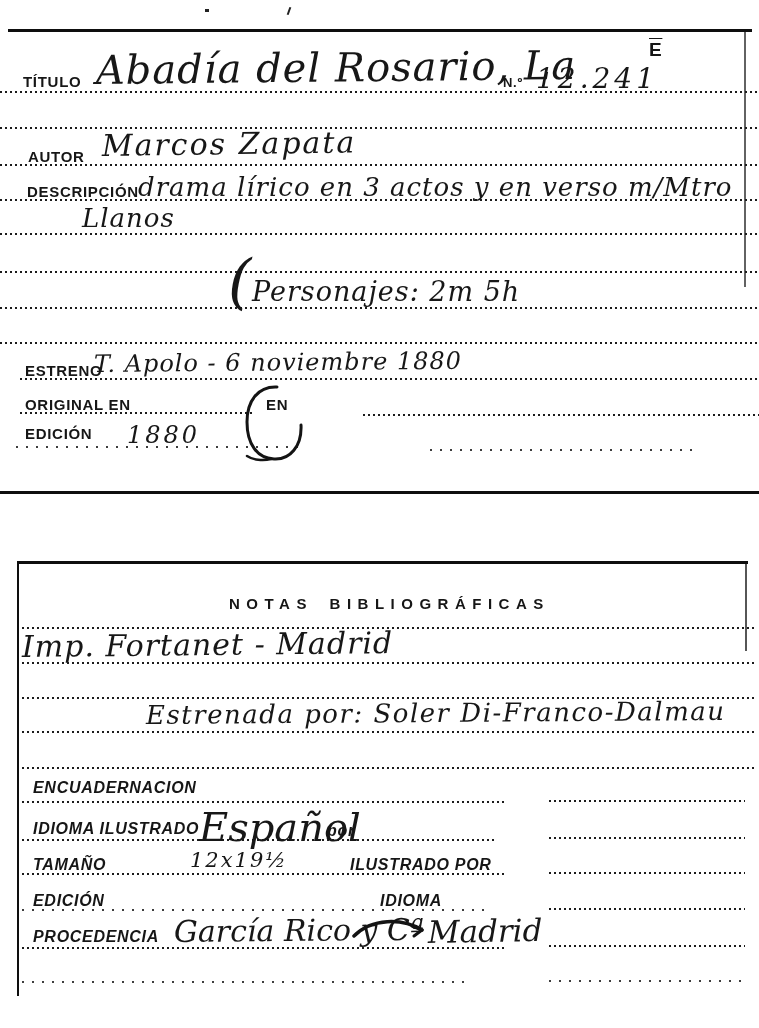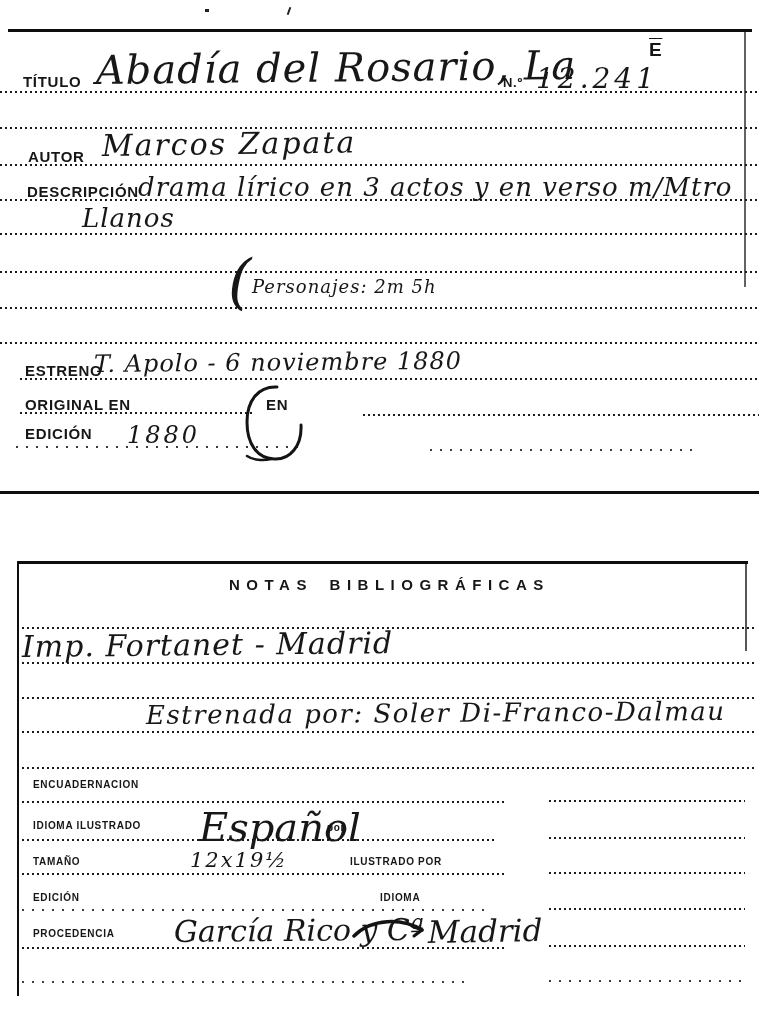--- a/index.html
+++ b/index.html
@@ -1,20 +1,20 @@
 <!DOCTYPE html>
 <html><head>
 <meta charset="utf-8">
 <style>
   html,body{margin:0;padding:0;background:#ffffff;}
   .page{position:relative;width:759px;height:1028px;background:#ffffff;overflow:hidden;
         font-family:"Liberation Sans",sans-serif;color:#141414;}
   .lbl{position:absolute;font-family:"Liberation Sans",sans-serif;font-weight:700;
        font-size:15px;letter-spacing:.7px;color:#161616;white-space:nowrap;}
-  .lbl.sm{font-size:10px;}
+  .lbl.sm{font-size:16px;font-style:italic;}
   .hw{position:absolute;font-family:"DejaVu Serif",serif;font-style:italic;
       color:#171717;white-space:nowrap;line-height:1;transform-origin:left bottom;}
   .dot{position:absolute;height:2px;
        background-image:repeating-linear-gradient(to right,#1b1b1b 0 2px,transparent 2px 5px);}
   .dot.sparse{background-image:repeating-linear-gradient(to right,#1b1b1b 0 2px,transparent 2px 10px);opacity:.85;}
   .solid{position:absolute;background:#0e0e0e;}
   .overbar{text-decoration:overline;}
   .speck{position:absolute;background:#222;}
 </style>
 </head>
@@ -51,21 +51,21 @@
   <span class="hw" style="left:536px;top:65px;font-size:28px;letter-spacing:4px">12.241</span>
 
   <span class="lbl" style="left:28px;top:148px">AUTOR</span>
   <span class="hw" style="left:102px;top:131px;font-size:30px;letter-spacing:2px;transform:rotate(-.8deg)">Marcos Zapata</span>
 
   <span class="lbl" style="left:27px;top:183px">DESCRIPCIÓN</span>
   <span class="hw" style="left:138px;top:174px;font-size:26px;letter-spacing:1px">drama lírico en 3 actos y en verso m/Mtro</span>
   <span class="hw" style="left:82px;top:205px;font-size:26px;letter-spacing:1px">Llanos</span>
 
   <span class="hw" style="left:228px;top:251px;font-size:60px;font-weight:400">(</span>
-  <span class="hw" style="left:252px;top:278px;font-size:18px;letter-spacing:1px">Personajes: 2m 5h</span>
+  <span class="hw" style="left:252px;top:278px;font-size:27px;letter-spacing:1px">Personajes: 2m 5h</span>
 
   <span class="lbl" style="left:25px;top:362px">ESTRENO</span>
   <span class="hw" style="left:94px;top:352px;font-size:24px;letter-spacing:1px;transform:rotate(-.5deg)">T. Apolo - 6 noviembre 1880</span>
 
   <span class="lbl" style="left:25px;top:396px">ORIGINAL EN</span>
   <span class="lbl" style="left:266px;top:396px">EN</span>
 
   <span class="lbl" style="left:25px;top:425px">EDICIÓN</span>
   <span class="hw" style="left:127px;top:423px;font-size:24px;letter-spacing:3px">1880</span>
 
@@ -90,21 +90,21 @@
   <div class="dot" style="left:549px;top:837px;width:196px"></div>
   <div class="dot" style="left:22px;top:873px;width:483px"></div>
   <div class="dot" style="left:549px;top:872px;width:196px"></div>
   <div class="dot sparse" style="left:22px;top:909px;width:463px"></div>
   <div class="dot" style="left:549px;top:908px;width:196px"></div>
   <div class="dot" style="left:22px;top:947px;width:483px"></div>
   <div class="dot" style="left:549px;top:945px;width:196px"></div>
   <div class="dot sparse" style="left:22px;top:981px;width:443px"></div>
   <div class="dot sparse" style="left:549px;top:980px;width:196px"></div>
 
-  <span class="lbl" style="left:229px;top:576px;letter-spacing:6.5px;word-spacing:6px">NOTAS BIBLIOGRÁFICAS</span>
+  <span class="lbl" style="left:229px;top:595px;letter-spacing:6.5px;word-spacing:6px">NOTAS BIBLIOGRÁFICAS</span>
 
   <span class="hw" style="left:22px;top:632px;font-size:30px;letter-spacing:1px;transform:rotate(-.6deg)">Imp. Fortanet - Madrid</span>
   <span class="hw" style="left:146px;top:702px;font-size:26px;letter-spacing:1.5px;transform:rotate(-.4deg)">Estrenada por: Soler Di-Franco-Dalmau</span>
 
   <span class="lbl sm" style="left:33px;top:779px">ENCUADERNACION</span>
 
   <span class="lbl sm" style="left:33px;top:820px">IDIOMA ILUSTRADO</span>
   <span class="hw" style="left:199px;top:807px;font-size:40px">Español</span>
   <span class="lbl sm" style="left:327px;top:822px;text-transform:lowercase;font-weight:700">por</span>
 

